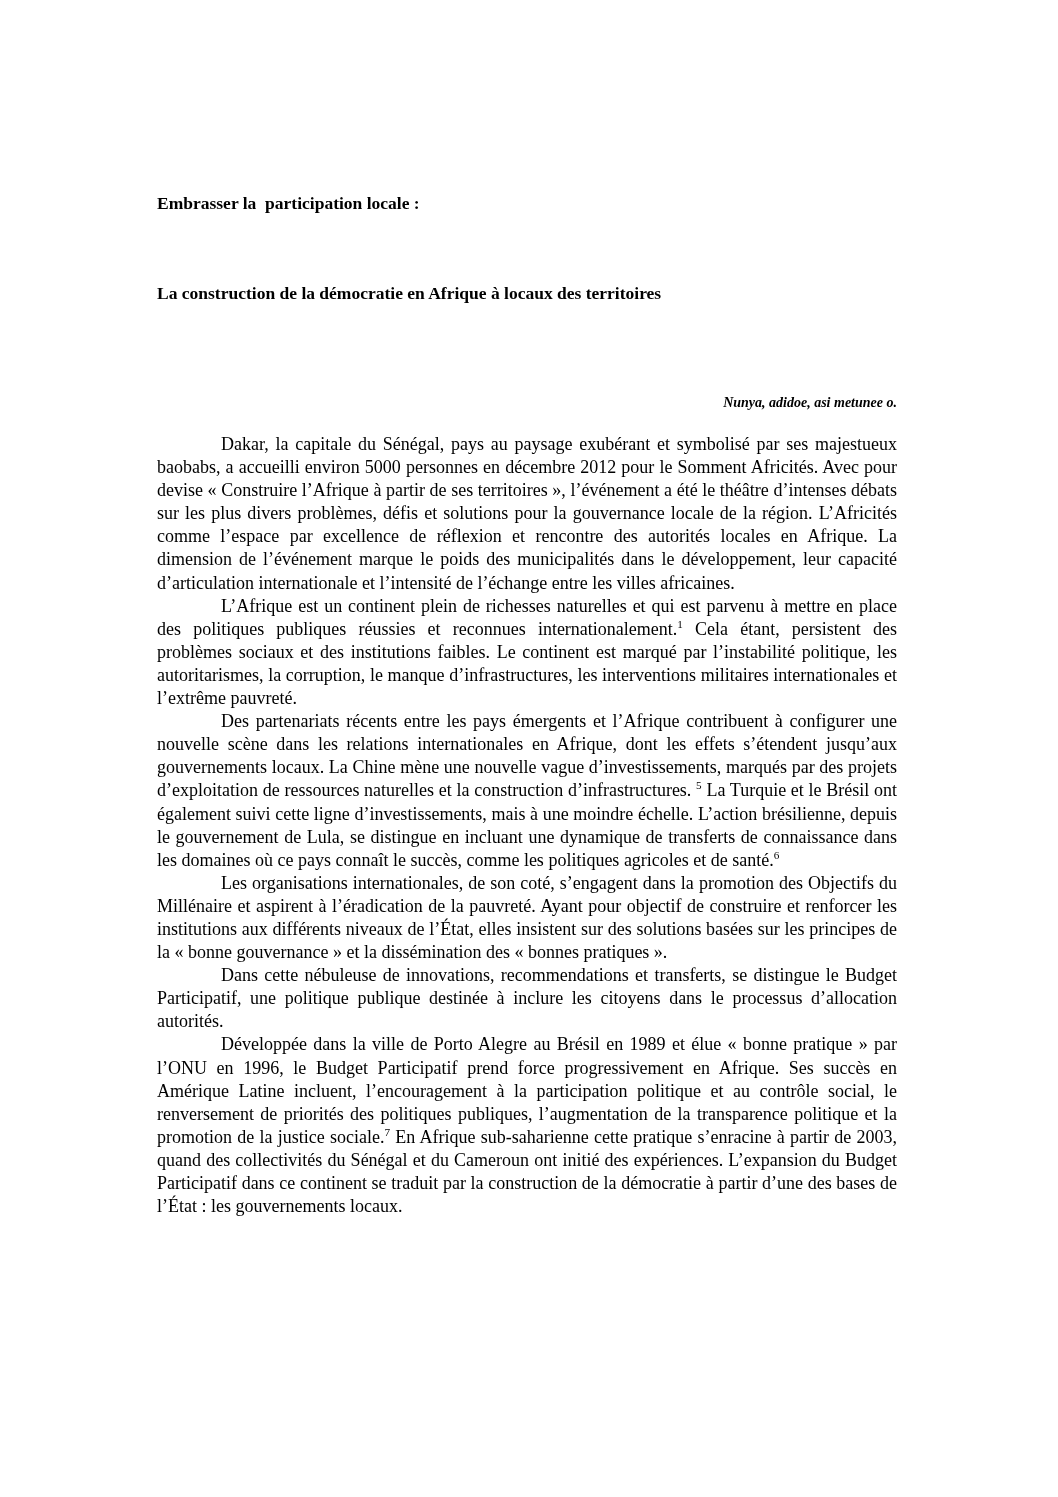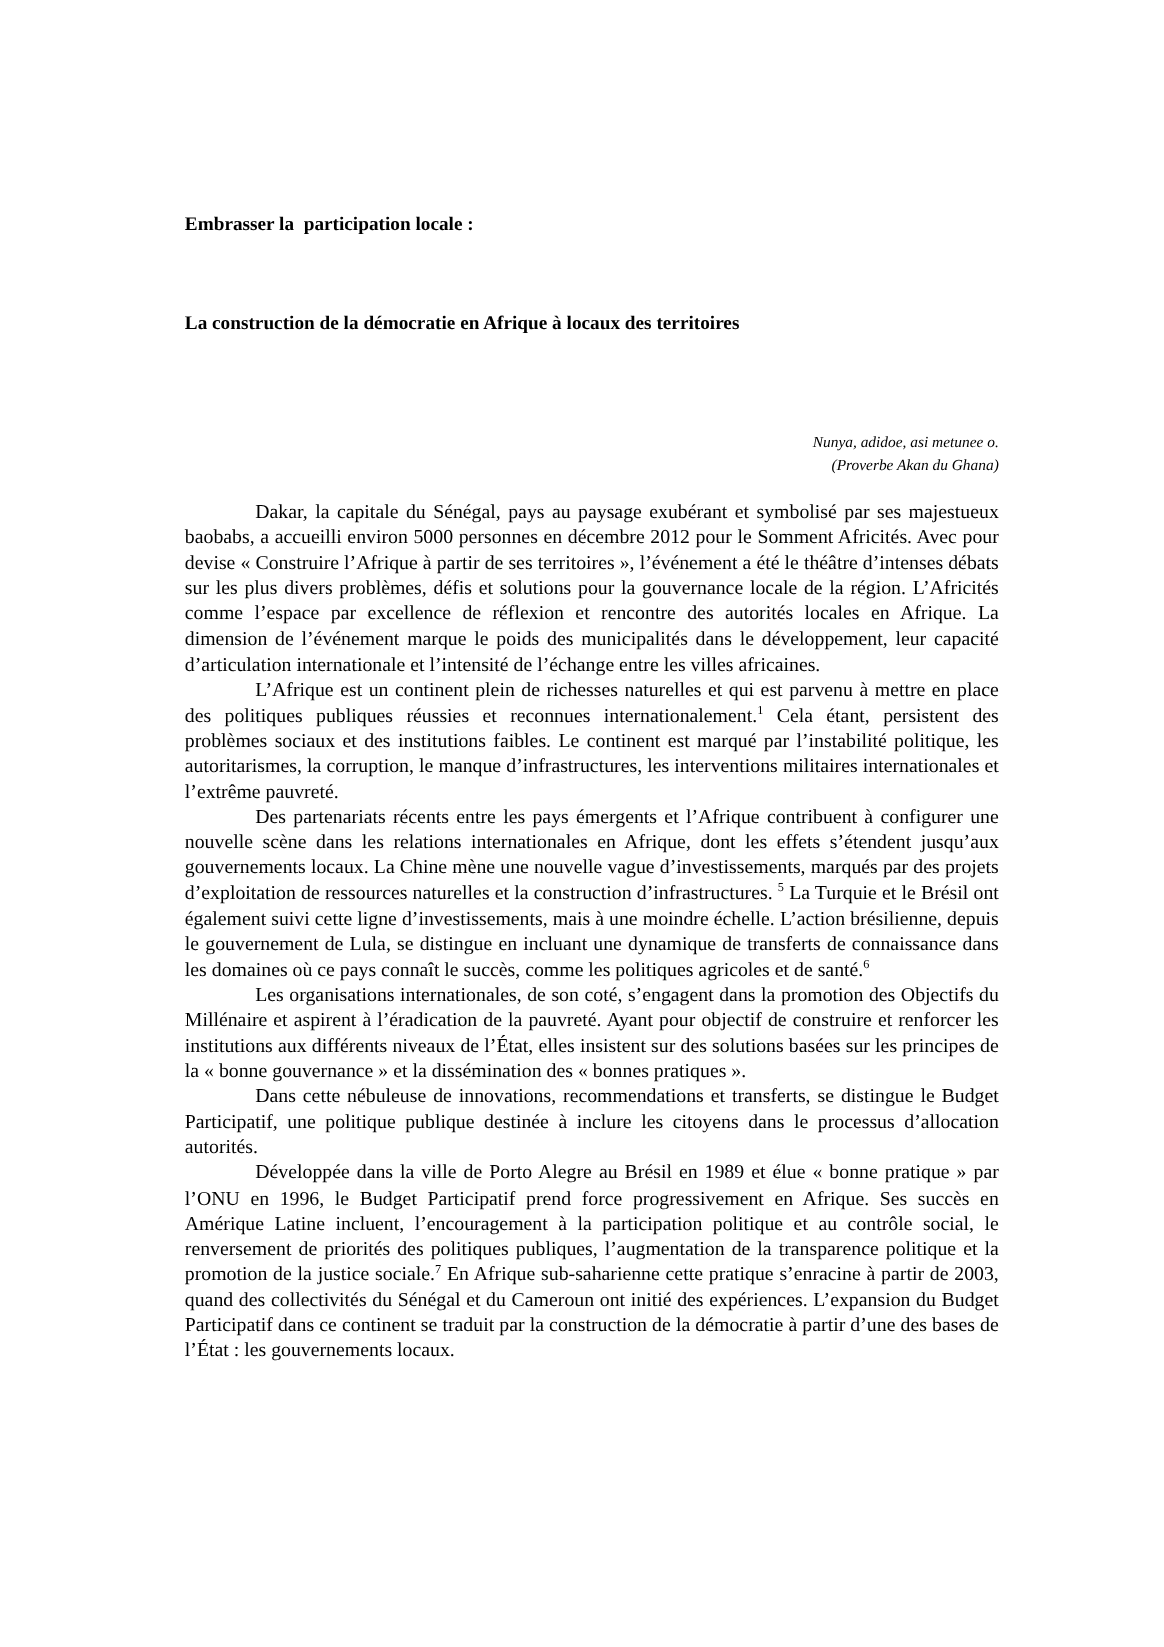--- a/index.html
+++ b/index.html
@@ -10,38 +10,38 @@
   }
   .page {
     position: relative;
     width: 1058px;
     height: 1497px;
     background: #ffffff;
     overflow: hidden;
   }
   .content {
     position: absolute;
-    left: 168px;
+    left: 157px;
     top: 128px;
     width: 740px;
   }
   .doc-title {
     font-size: 17.5px;
     font-weight: bold;
     line-height: 30px;
     white-space: pre-wrap;
   }
   .epigraph {
     margin-top: 24px;
     text-align: right;
     font-size: 14px;
     line-height: 21px;
   }
   .proverb-line-1 {
-    font-weight: normal;
+    font-weight: bold;
     font-style: italic;
   }
   .italic { font-style: italic; }
   .translation { margin-top: 10px; }
   .body-text {
     margin-top: 20px;
     font-size: 18px;
     line-height: 23.1px;
     text-align: justify;
   }
@@ -64,21 +64,20 @@
     <header>
       <div class="doc-title">
         <div>Embrasser la  participation locale :</div>
         <div>La construction de la démocratie en Afrique à locaux des territoires</div>
       </div>
     </header>
 
     <div class="epigraph">
       <div>
         <div class="proverb-line-1">Nunya, adidoe, asi metunee o.</div>
-        <div class="italic">(Proverbe Akan du Ghana)</div>
       </div>
       <div class="translation italic">
       </div>
     </div>
 
     <main class="body-text">
         <p>Dakar, la capitale du Sénégal, pays au paysage exubérant et symbolisé par ses majestueux baobabs, a accueilli environ 5000 personnes en décembre 2012 pour le Somment Africités. Avec pour devise « Construire l’Afrique à partir de ses territoires », l’événement a été le théâtre d’intenses débats sur les plus divers problèmes, défis et solutions pour la gouvernance locale de la région. L’Africités comme l’espace par excellence de réflexion et rencontre des autorités locales en Afrique. La dimension de l’événement marque le poids des municipalités dans le développement, leur capacité d’articulation internationale et l’intensité de l’échange entre les villes africaines.</p>
         <p>L’Afrique est un continent plein de richesses naturelles et qui est parvenu à mettre en place des politiques publiques réussies  et reconnues internationalement.<sup>1</sup> Cela étant, persistent des problèmes sociaux et des institutions faibles. Le continent est marqué par l’instabilité politique, les autoritarismes, la corruption, le manque d’infrastructures, les interventions militaires internationales et l’extrême pauvreté.</p>
         <p>Des partenariats récents entre les pays émergents et l’Afrique contribuent à configurer une nouvelle scène dans les relations internationales en Afrique, dont les effets s’étendent jusqu’aux gouvernements locaux. La Chine mène une nouvelle vague d’investissements, marqués par des projets d’exploitation de ressources naturelles et la construction d’infrastructures. <sup>5</sup> La Turquie et le Brésil ont également suivi cette ligne d’investissements, mais à une moindre échelle. L’action brésilienne, depuis le gouvernement de Lula, se distingue en incluant une dynamique de transferts de connaissance dans les domaines où ce pays connaît le succès, comme les politiques agricoles et de santé.<sup>6</sup></p>
         <p>Les organisations internationales, de son coté, s’engagent dans la promotion des Objectifs du Millénaire et aspirent à l’éradication de la pauvreté. Ayant pour objectif de construire et renforcer les institutions aux différents niveaux de l’État, elles insistent sur des solutions basées sur les principes de la « bonne gouvernance » et la dissémination des « bonnes pratiques ».</p>

